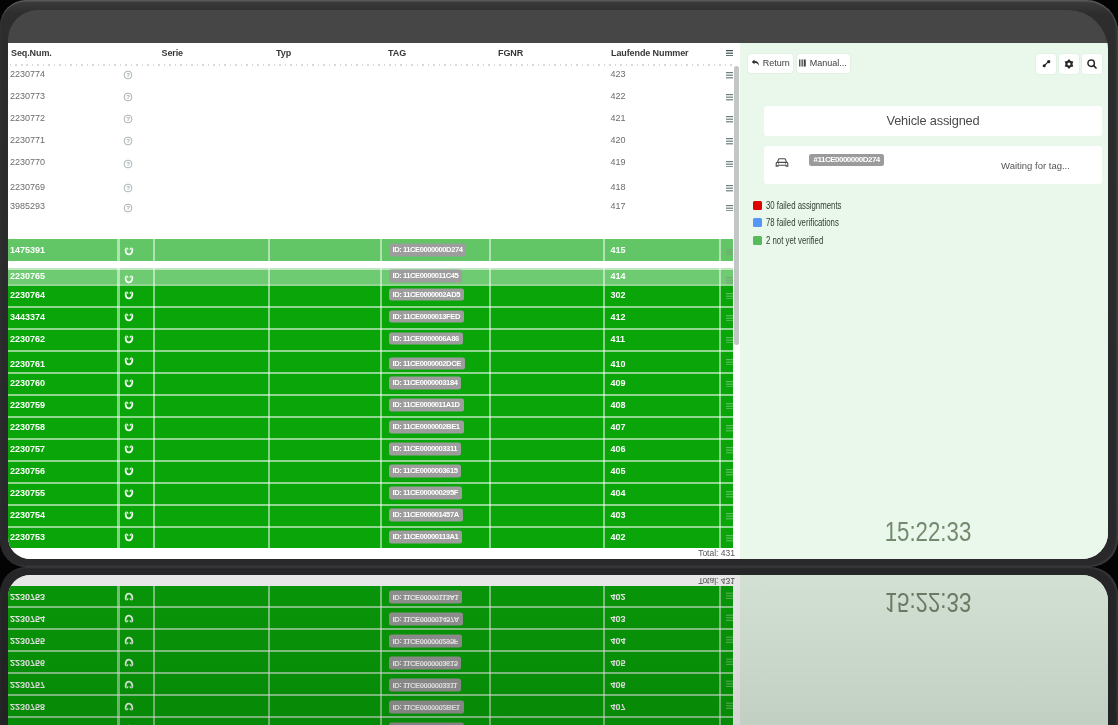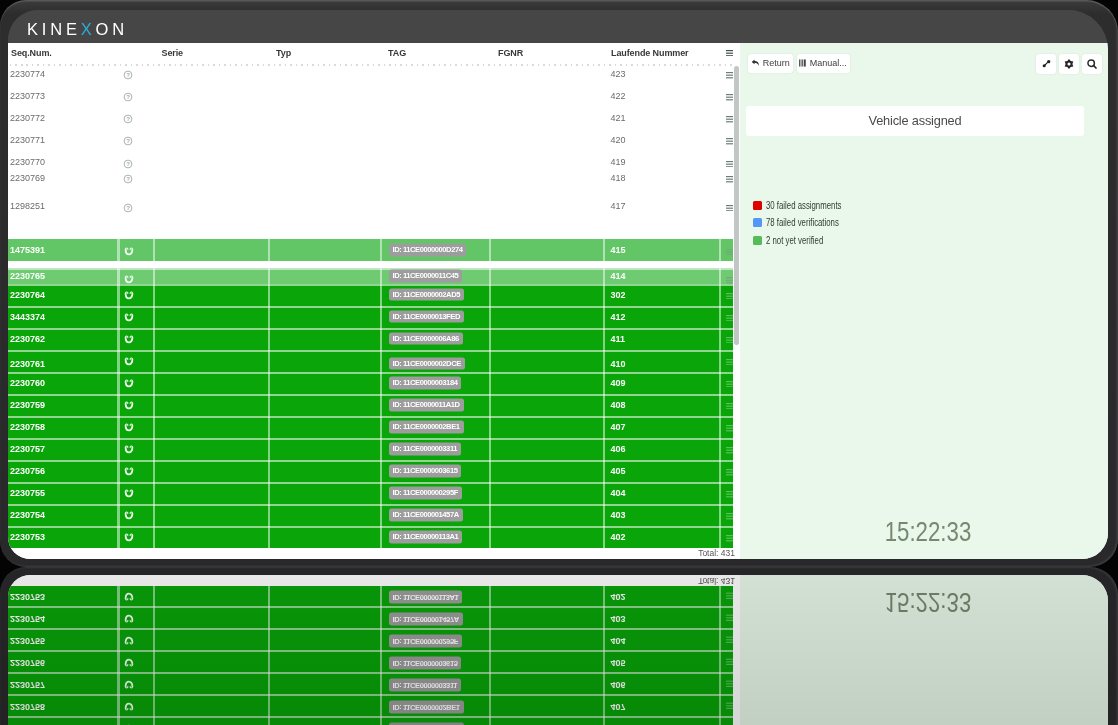--- a/index.html
+++ b/index.html
@@ -33,41 +33,38 @@
 .totalbar{position:absolute;left:0;top:538.1px;width:725px;height:10.9px;background:#fff}
 .totalbar span{position:absolute;right:-2px;top:0;width:200px;text-align:right;line-height:10px;
   font-size:8.5px;color:#555;padding-right:0}
 .sbar{position:absolute;left:726px;top:56px;width:5px;height:279px;background:#c2c6c4;border-radius:2.5px}
 .panel{position:absolute;left:732px;top:33px;width:368px;height:516px;background:#e9f8ea}
 .panel > div{position:absolute}
 .btn{height:19px;background:#fff;border-radius:3px;box-shadow:0 0 2px rgba(0,0,0,0.10);
   display:flex;align-items:center;justify-content:center;gap:2.5px;font-size:9px;color:#3d3d3d}
 .sqbtn{top:10.5px;width:20px;height:20px;background:#fff;border-radius:3px;
   box-shadow:0 0 2px rgba(0,0,0,0.10);display:flex;align-items:center;justify-content:center}
-.whitebox{left:6px;width:338px;background:#fff;border-radius:3px}
+.whitebox{left:24px;width:338px;background:#fff;border-radius:3px}
 .leg{left:12.5px;height:9px;display:flex;align-items:center;font-size:10px;color:#333c33}
 .leg i{width:9px;height:9px;border-radius:1.5px;margin-right:4px;display:inline-block;flex:none}
 .leg span{display:inline-block;transform:scaleX(0.78);transform-origin:0 50%;white-space:nowrap}
 .caric{position:absolute;left:11px;top:9px}
 .bigpill{position:absolute;left:45px;top:7.5px;height:12.5px;line-height:12.5px;background:#9b9b9b;
   color:#fff;font-size:8px;font-weight:bold;letter-spacing:-0.5px;padding:0 4.5px;border-radius:2.5px}
 .waiting{position:absolute;left:183px;width:177px;text-align:center;top:13.5px;font-size:9.5px;color:#555}
 .clock{left:4px;width:368px;top:472px;text-align:center;font-size:28.5px;color:#74896f;transform:scaleX(0.78)}
 .refl{position:absolute;left:0;top:567px;width:1118px;height:158px;overflow:hidden}
 .refl .inner{position:absolute;left:0;top:0;width:1118px;height:567px;transform:scaleY(-1);opacity:0.93;filter:blur(0.4px)}
 .refl .fade{position:absolute;left:0;top:0;width:1118px;height:158px;
   background:linear-gradient(rgba(0,0,0,0.02),rgba(0,0,0,0.10));z-index:5}
 </style></head>
 <body>
 <div class="stage">
 <div class="tablet">
  <div class="screen">
-  <div class="topbar">
-          <span class="logo">KINE<b>X</b>ON</span>
-        </div>
   <div class="tablewrap">
    <div class="thead">
     <span style="left:3px">Seq.Num.</span>
     <span style="left:153.5px">Serie</span>
     <span style="left:268px">Typ</span>
     <span style="left:380px">TAG</span>
     <span style="left:490px">FGNR</span>
     <span style="left:603px">Laufende Nummer</span>
     <span class="hb" style="top:6.5px">
               <svg width="7.0" height="6.4" viewBox="0 0 7.0 6.4">
@@ -156,39 +153,39 @@
             </span>
 <span class="num w">419</span>
 <span class="hb" style="top:9.32px">
               <svg width="7.0" height="6.4" viewBox="0 0 7.0 6.4">
                 <rect x="0" y="0.0" width="7.0" height="1.2" fill="#6d7d7d"></rect>
                 <rect x="0" y="2.6" width="7.0" height="1.2" fill="#6d7d7d"></rect>
                 <rect x="0" y="5.2" width="7.0" height="1.2" fill="#6d7d7d"></rect>
               </svg>
             </span>
 </div>
-<div class="row" style="top:157px;height:22.05px">
+<div class="row" style="top:166px;height:22.05px">
 <span class="seq w">2230769</span>
 <span class="ic" style="left:115.2px;top:7.33px">
               <svg width="10" height="10" viewBox="0 0 10 10">
                 <circle cx="5" cy="5" r="3.9" fill="none" stroke="#9fa9ae" stroke-width="0.9"></circle>
                 <text x="5.1" y="7.4" font-size="6.2" font-weight="bold" fill="#9fa9ae" text-anchor="middle" font-family="Liberation Sans, sans-serif">?</text>
               </svg>
             </span>
 <span class="num w">418</span>
 <span class="hb" style="top:9.32px">
               <svg width="7.0" height="6.4" viewBox="0 0 7.0 6.4">
                 <rect x="0" y="0.0" width="7.0" height="1.2" fill="#6d7d7d"></rect>
                 <rect x="0" y="2.6" width="7.0" height="1.2" fill="#6d7d7d"></rect>
                 <rect x="0" y="5.2" width="7.0" height="1.2" fill="#6d7d7d"></rect>
               </svg>
             </span>
 </div>
 <div class="row" style="top:185.30px;height:22.05px">
-<span class="seq w">1298251</span>
+<span class="seq w">3985293</span>
 <span class="ic" style="left:115.2px;top:7.33px">
               <svg width="10" height="10" viewBox="0 0 10 10">
                 <circle cx="5" cy="5" r="3.9" fill="none" stroke="#9fa9ae" stroke-width="0.9"></circle>
                 <text x="5.1" y="7.4" font-size="6.2" font-weight="bold" fill="#9fa9ae" text-anchor="middle" font-family="Liberation Sans, sans-serif">?</text>
               </svg>
             </span>
 <span class="num w">417</span>
 <span class="hb" style="top:9.32px">
               <svg width="7.0" height="6.4" viewBox="0 0 7.0 6.4">
                 <rect x="0" y="0.0" width="7.0" height="1.2" fill="#6d7d7d"></rect>
@@ -608,20 +605,30 @@
               <circle cx="6" cy="6" r="1.55" fill="#fff"></circle>
             </svg>
           </div>
    <div class="sqbtn" style="left:342px">
             <svg width="12" height="12" viewBox="0 0 13 13">
               <circle cx="5.6" cy="5.6" r="3.5" fill="none" stroke="#2b2b2b" stroke-width="1.6"></circle>
               <line x1="8.3" y1="8.3" x2="11.4" y2="11.4" stroke="#2b2b2b" stroke-width="1.8"></line>
             </svg>
           </div>
    <div class="whitebox" style="top:63px;height:30px;line-height:30px;font-size:12.8px;letter-spacing:-0.2px;text-align:center;color:#4b4b4b">Vehicle assigned</div>
+   <div class="whitebox" style="top:103px;height:38px">
+     <span class="caric"><svg width="14" height="12" viewBox="0 0 14 12">
+                <path d="M2.6,5.2 L3.4,2.6 C3.6,2 4,1.8 4.6,1.8 L9.4,1.8 C10,1.8 10.4,2 10.6,2.6 L11.4,5.2" fill="none" stroke="#4a4a4a" stroke-width="1.1"></path>
+                <path d="M2.2,5.4 C1.4,5.4 1.2,5.9 1.2,6.6 L1.2,9.2 L2.9,9.2 L2.9,8.2 L11.1,8.2 L11.1,9.2 L12.8,9.2 L12.8,6.6 C12.8,5.9 12.6,5.4 11.8,5.4 Z" fill="none" stroke="#4a4a4a" stroke-width="1.1"></path>
+                <circle cx="3.6" cy="6.8" r="0.55" fill="#4a4a4a"></circle>
+                <circle cx="10.4" cy="6.8" r="0.55" fill="#4a4a4a"></circle>
+              </svg></span>
+     <span class="bigpill">#11CE0000000D274</span>
+     <span class="waiting">Waiting for tag...</span>
+   </div>
    <div class="leg" style="top:157.5px">
             <i style="background:#dd0100"></i>
             <span>30 failed assignments</span>
           </div>
    <div class="leg" style="top:175.2px">
             <i style="background:#5597f6"></i>
             <span>78 failed verifications</span>
           </div>
    <div class="leg" style="top:192.6px">
             <i style="background:#57bb5b"></i>

